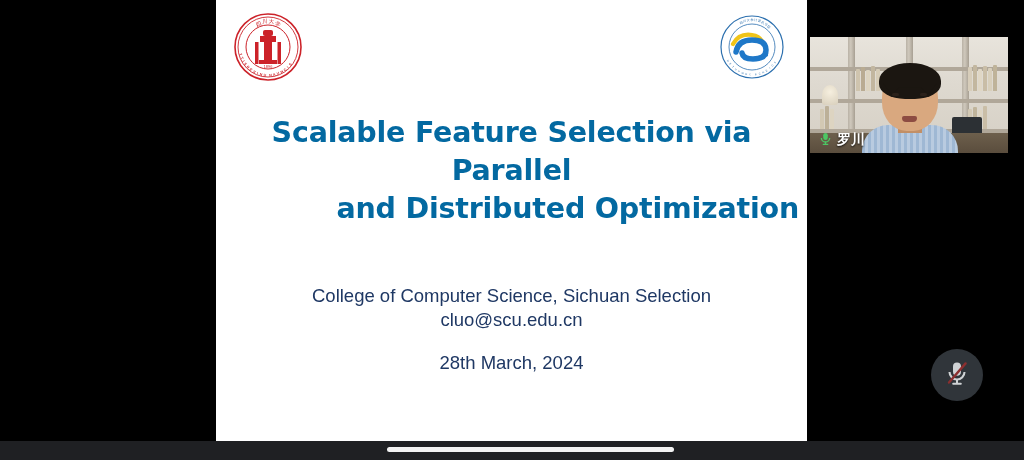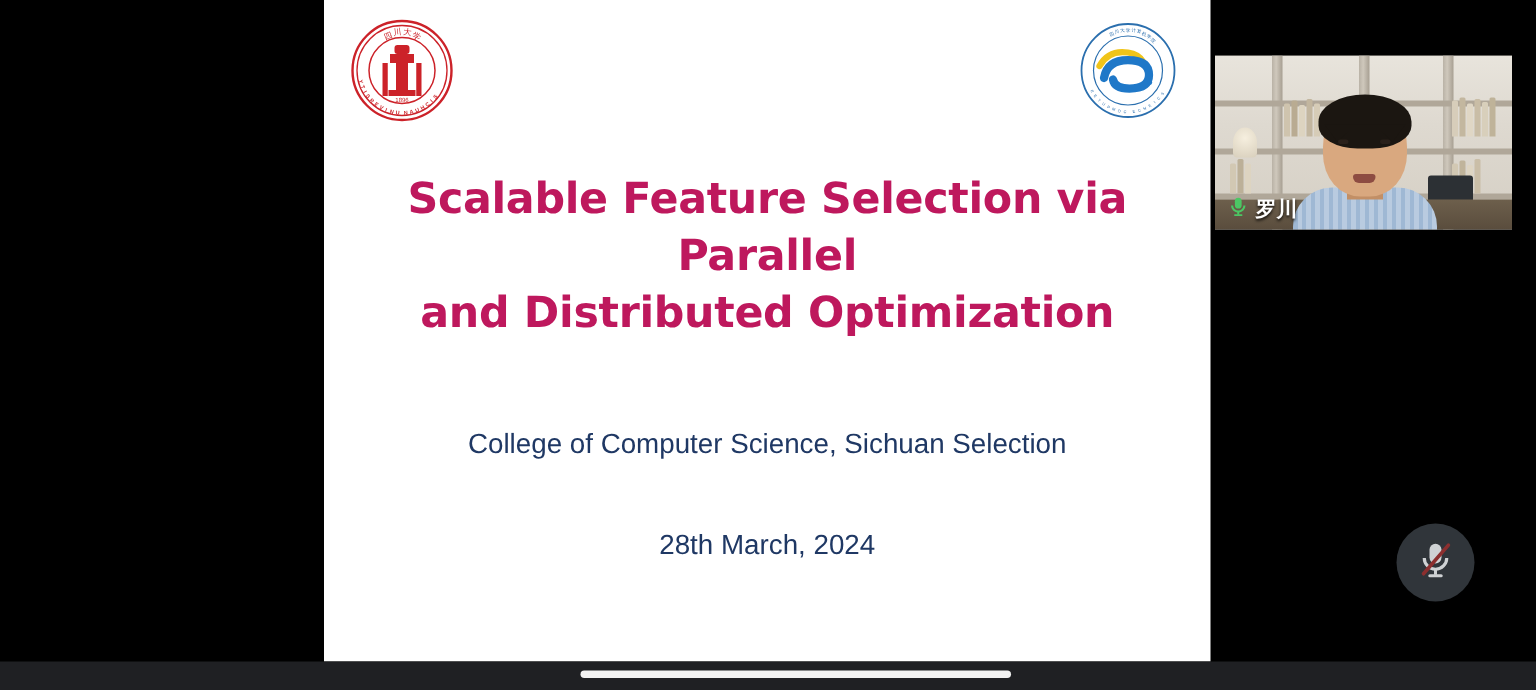--- a/index.html
+++ b/index.html
@@ -41,28 +41,28 @@
     width: 66px;
     height: 66px;
   }
 
   .slide-title {
     position: absolute;
     left: 8px;
     top: 114px;
     width: 575px;
     text-align: center;
-    color: #be185d;
+    color: #0369a1;
     font-family: "DejaVu Sans", sans-serif;
     font-weight: bold;
     font-size: 28.5px;
     line-height: 38px;
     letter-spacing: -0.2px;
   }
-  .slide-title .line2 { display: block; }
+  .slide-title .line2 { display: block; text-align: right; }
 
   .slide-author {
     position: absolute;
     left: 8px;
     top: 238px;
     width: 575px;
     text-align: center;
     color: #1f3864;
     font-family: "Liberation Serif", serif;
     font-weight: bold;
@@ -360,20 +360,21 @@
     </div>
 
     <div class="slide-title">
       <span>Scalable Feature Selection via Parallel</span>
       <span class="line2">and Distributed Optimization</span>
     </div>
 
 
     <div class="slide-affil">
       <span>College of Computer Science, Sichuan Selection</span>
+      <span>cluo@scu.edu.cn</span>
     </div>
 
     <div class="slide-date">28th March, 2024</div>
   </div>
 
   <div class="video-tile">
     <div class="vt-bg">
       <div class="shelf-post" style="left:38px"></div>
       <div class="shelf-post" style="left:96px"></div>
       <div class="shelf-post" style="left:152px"></div>

